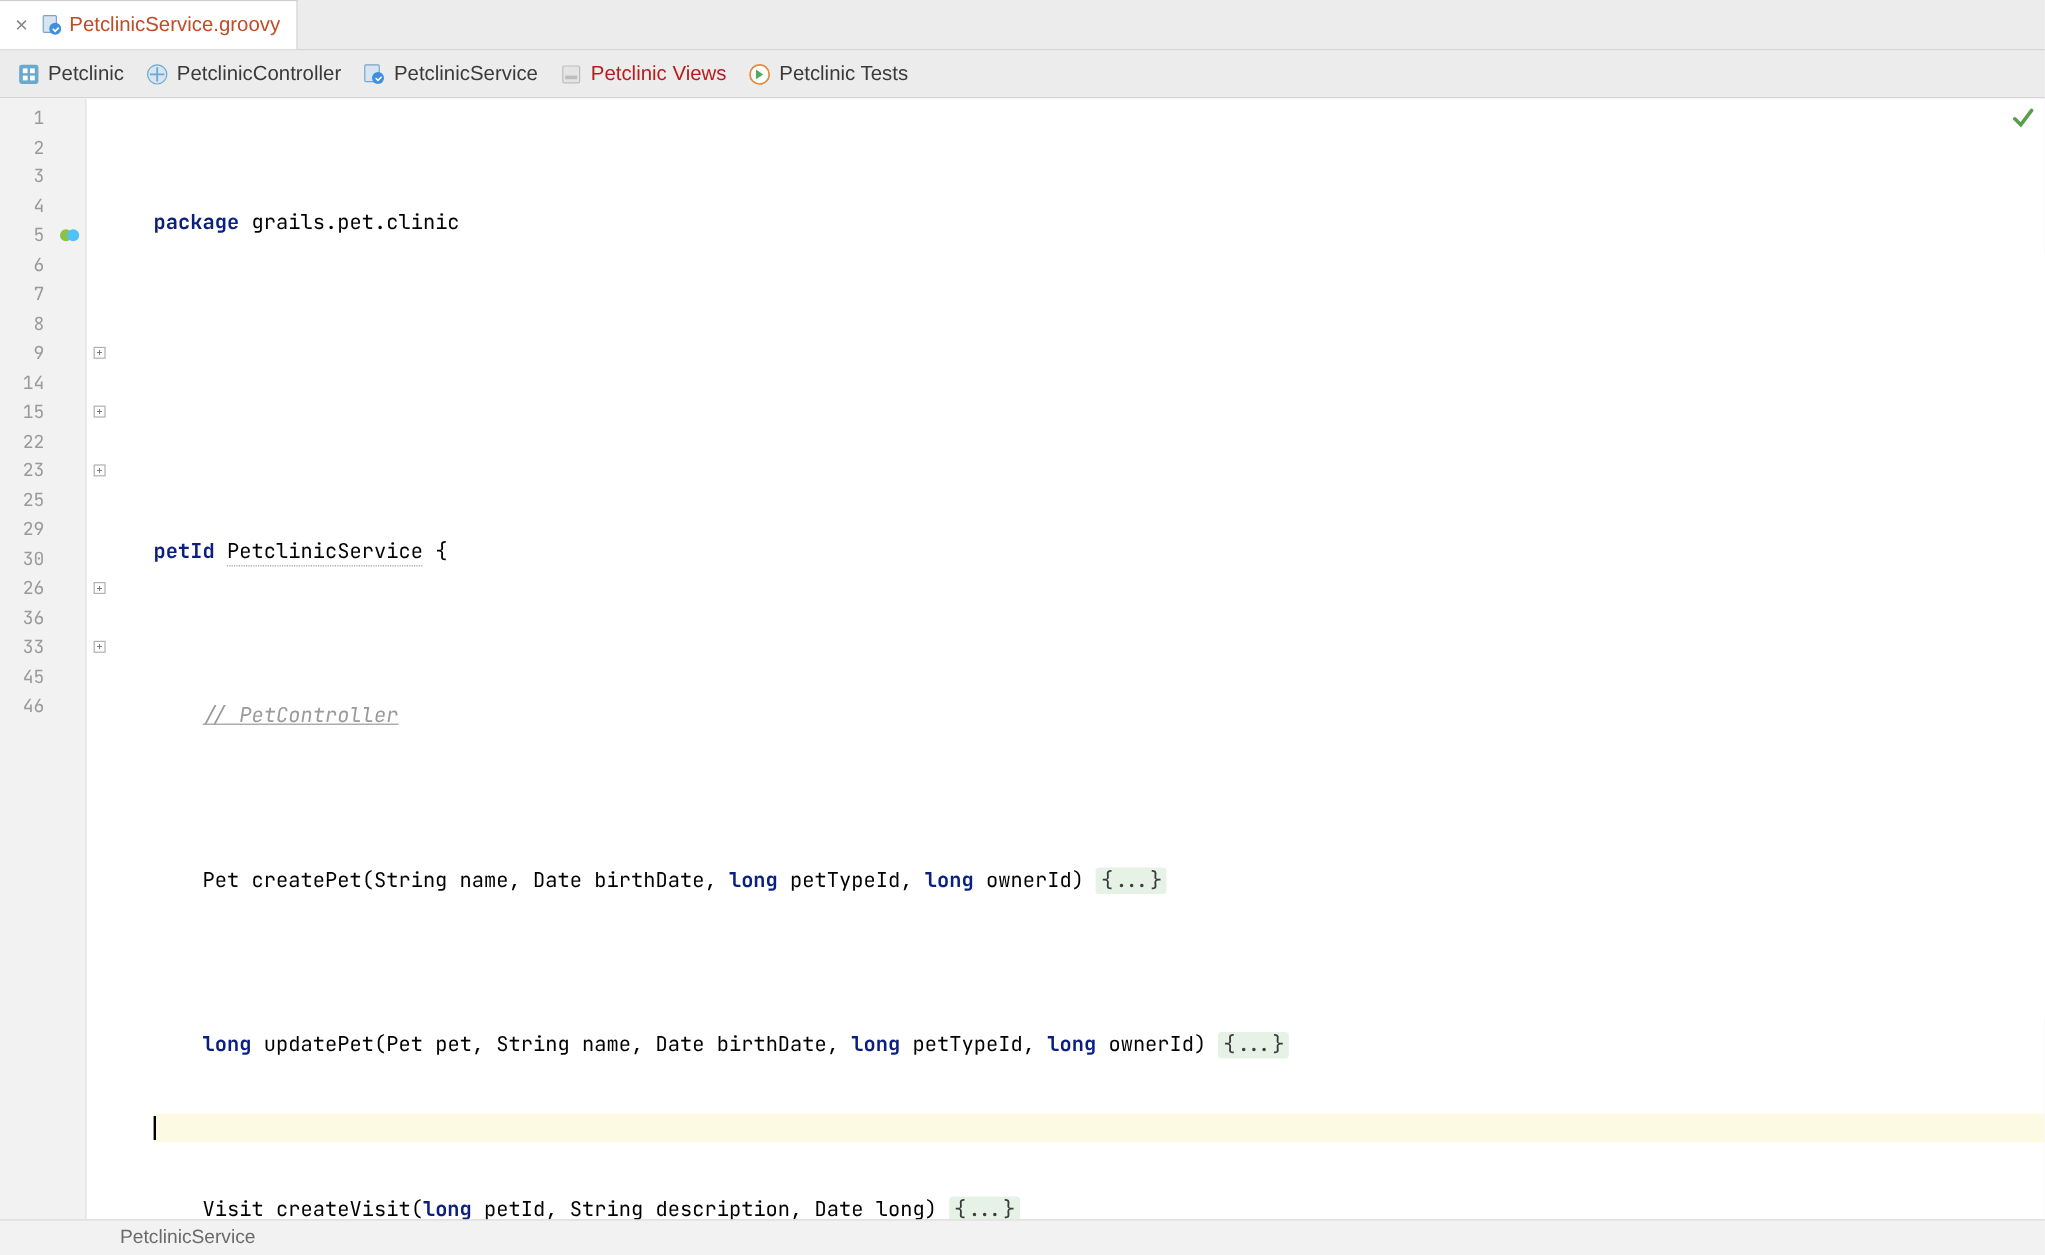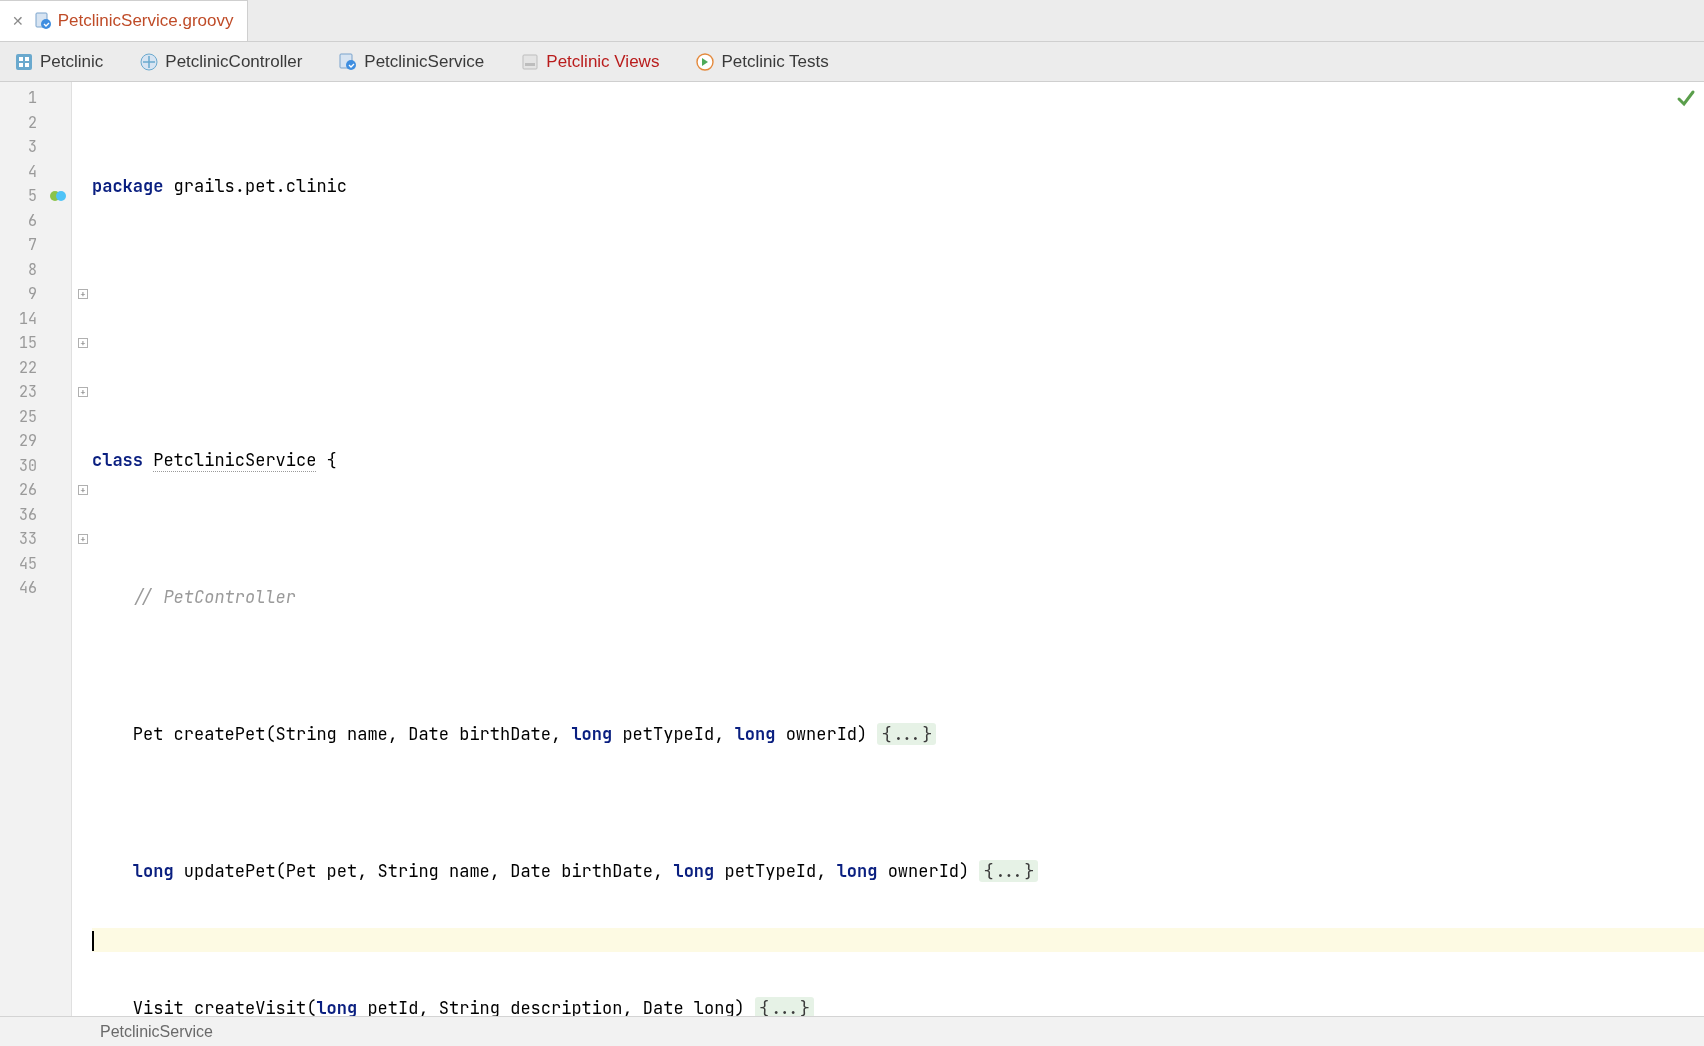--- a/index.html
+++ b/index.html
@@ -37,21 +37,21 @@
   .tab-name { font-weight: 400; }
 
   
   .nav-bar {
     height: 40px;
     background: #ececec;
     border-bottom: 1px solid #cfcfcf;
     display: flex;
     align-items: center;
     padding: 0 8px;
-    gap: 24px;
+    gap: 6px;
   }
   .nav-item {
     display: flex;
     align-items: center;
     gap: 6px;
     font-size: 17px;
     color: #3a3a3a;
     cursor: pointer;
     padding: 4px 6px;
   }
@@ -82,24 +82,24 @@
   .gutter-extra { position: absolute; right: 4px; top: 50%; transform: translateY(-50%); width: 18px; height: 18px; }
   .fold-box { position:absolute; right: -17px; top:50%; transform:translateY(-50%); width:10px; height:10px; border:1px solid #b0b0b0; background:#fff; font-size:9px; line-height:8px; text-align:center; color:#7a7a7a; }
   .code-area {
     flex: 1;
     padding: 4px 0 0 20px;
     font-family: "JetBrains Mono","Menlo","Consolas",monospace;
     font-size: 17px;
     position: relative;
     white-space: pre;
   }
-  .code-line { height: 24.5px; line-height: 24.5px; }
+  .code-line { height: 24.5px; line-height: 24.5px; margin-left: 36px; }
   .code-line.highlighted { background: #fdfae3; }
   .kw { color: #0a1f80; font-weight: 700; }
-  .cm { color: #9a9a9a; font-style: italic; }
+  .cm { color: #9a9a9a; font-style: italic; text-decoration: underline; }
   .fold { background: #e6f2e6; color: #3b3b3b; border-radius: 3px; padding: 0 4px; }
   .caret { display:inline-block; width:2px; height:20px; background:#000; vertical-align:middle; }
   .underline-hint { border-bottom: 1px dotted #9a9a9a; }
 
   
   .status-check { position: absolute; top: 6px; right: 8px; width: 20px; height: 20px; }
 
   
   .breadcrumb {
     height: 30px;
@@ -202,21 +202,21 @@
 
   <div class="code-area">
     <svg class="status-check" viewBox="0 0 20 20">
         <path d="M3 11 l5 5 l9-12" stroke="#5a9e4b" stroke-width="3" fill="none" stroke-linecap="round"></path>
       </svg>
 
     <div class="code-line"><span class="kw">package</span><span> grails.pet.clinic</span></div>
     <div class="code-line"></div>
     <div class="code-line"></div>
     <div class="code-line"></div>
-    <div class="code-line"><span class="kw">class</span> <span class="underline-hint">PetclinicService</span><span> {</span></div>
+    <div class="code-line"><span class="kw">petId</span> <span class="underline-hint">PetclinicService</span><span> {</span></div>
     <div class="code-line"></div>
     <div class="code-line">    <span class="cm">// PetController</span></div>
     <div class="code-line"></div>
     <div class="code-line"><span>    Pet createPet(String name, Date birthDate, </span><span class="kw">long</span><span> petTypeId, </span><span class="kw">long</span><span> ownerId) </span><span class="fold">{...}</span></div>
     <div class="code-line"></div>
     <div class="code-line">    <span class="kw">long</span><span> updatePet(Pet pet, String name, Date birthDate, </span><span class="kw">long</span><span> petTypeId, </span><span class="kw">long</span><span> ownerId) </span><span class="fold">{...}</span></div>
     <div class="code-line highlighted"><span class="caret"></span></div>
     <div class="code-line"><span>    Visit createVisit(</span><span class="kw">long</span><span> petId, String description, Date long) </span><span class="fold">{...}</span></div>
     
     

